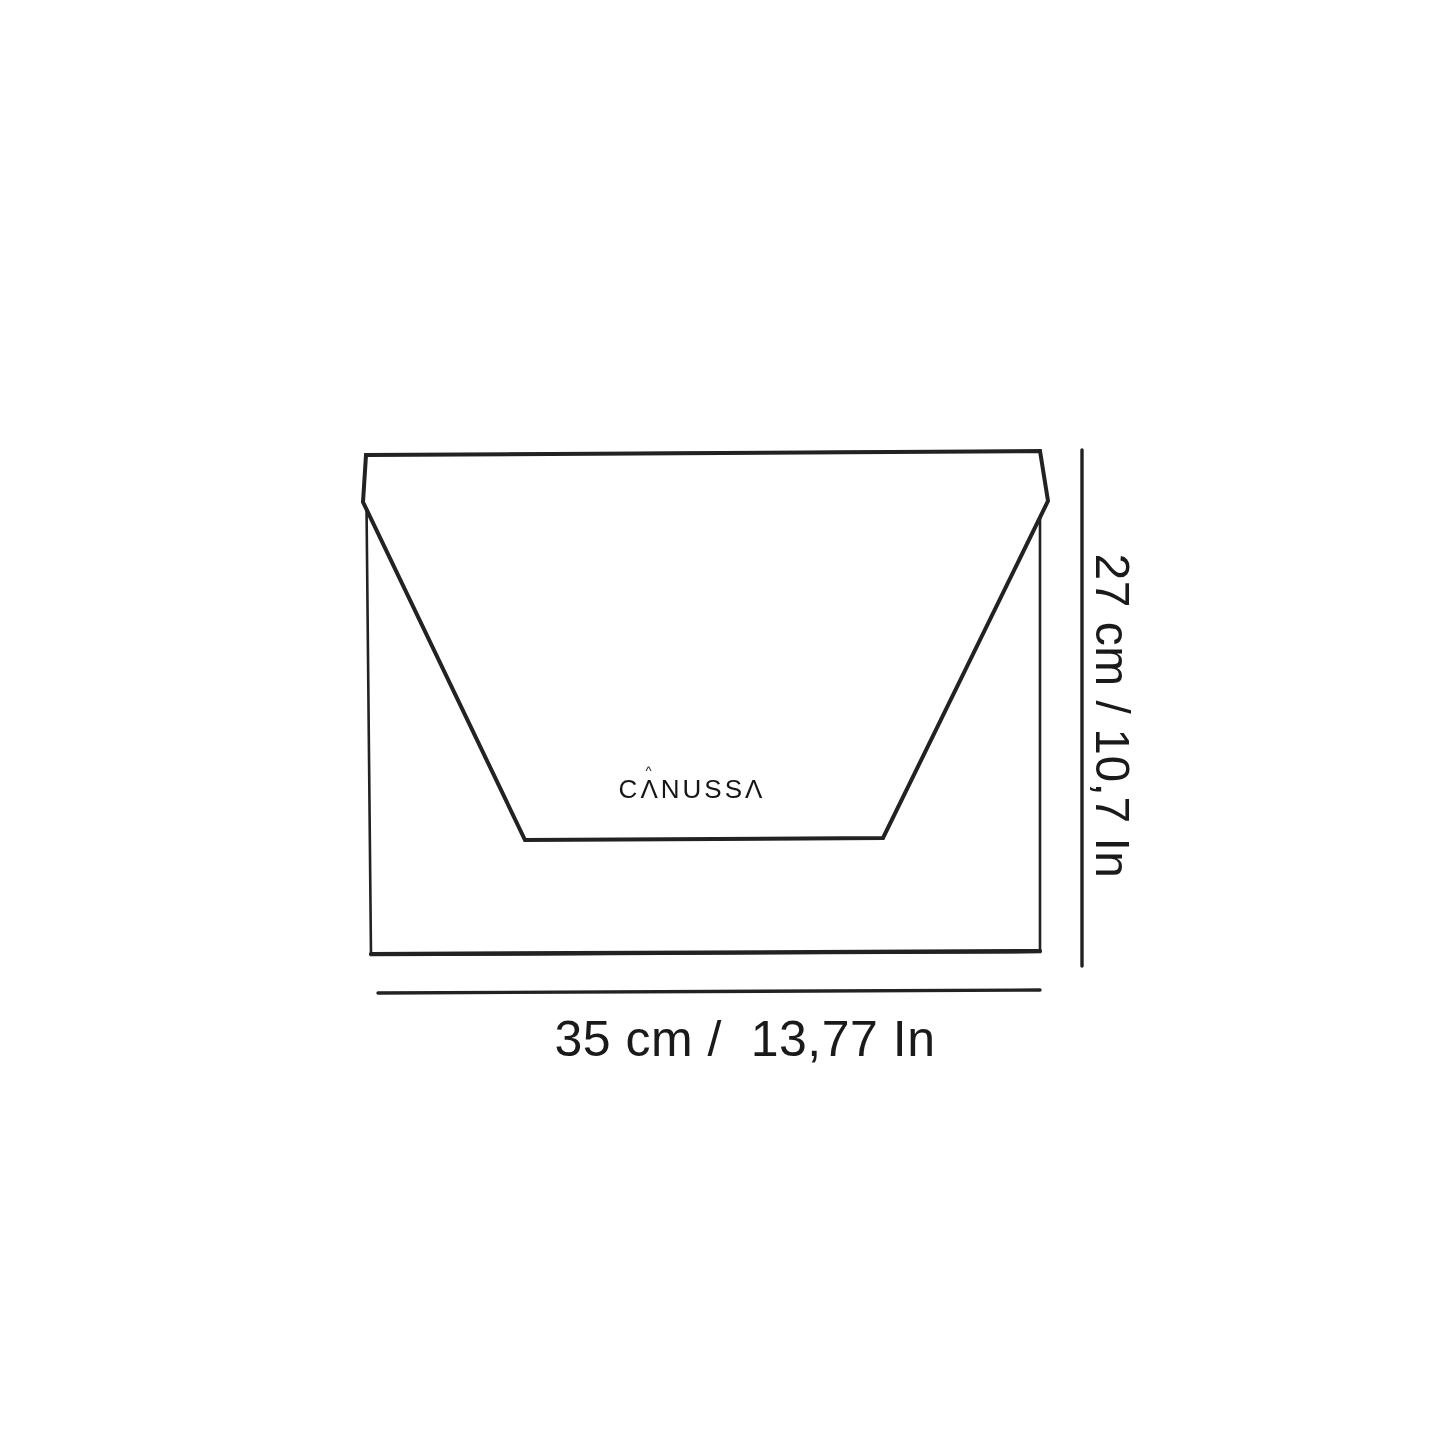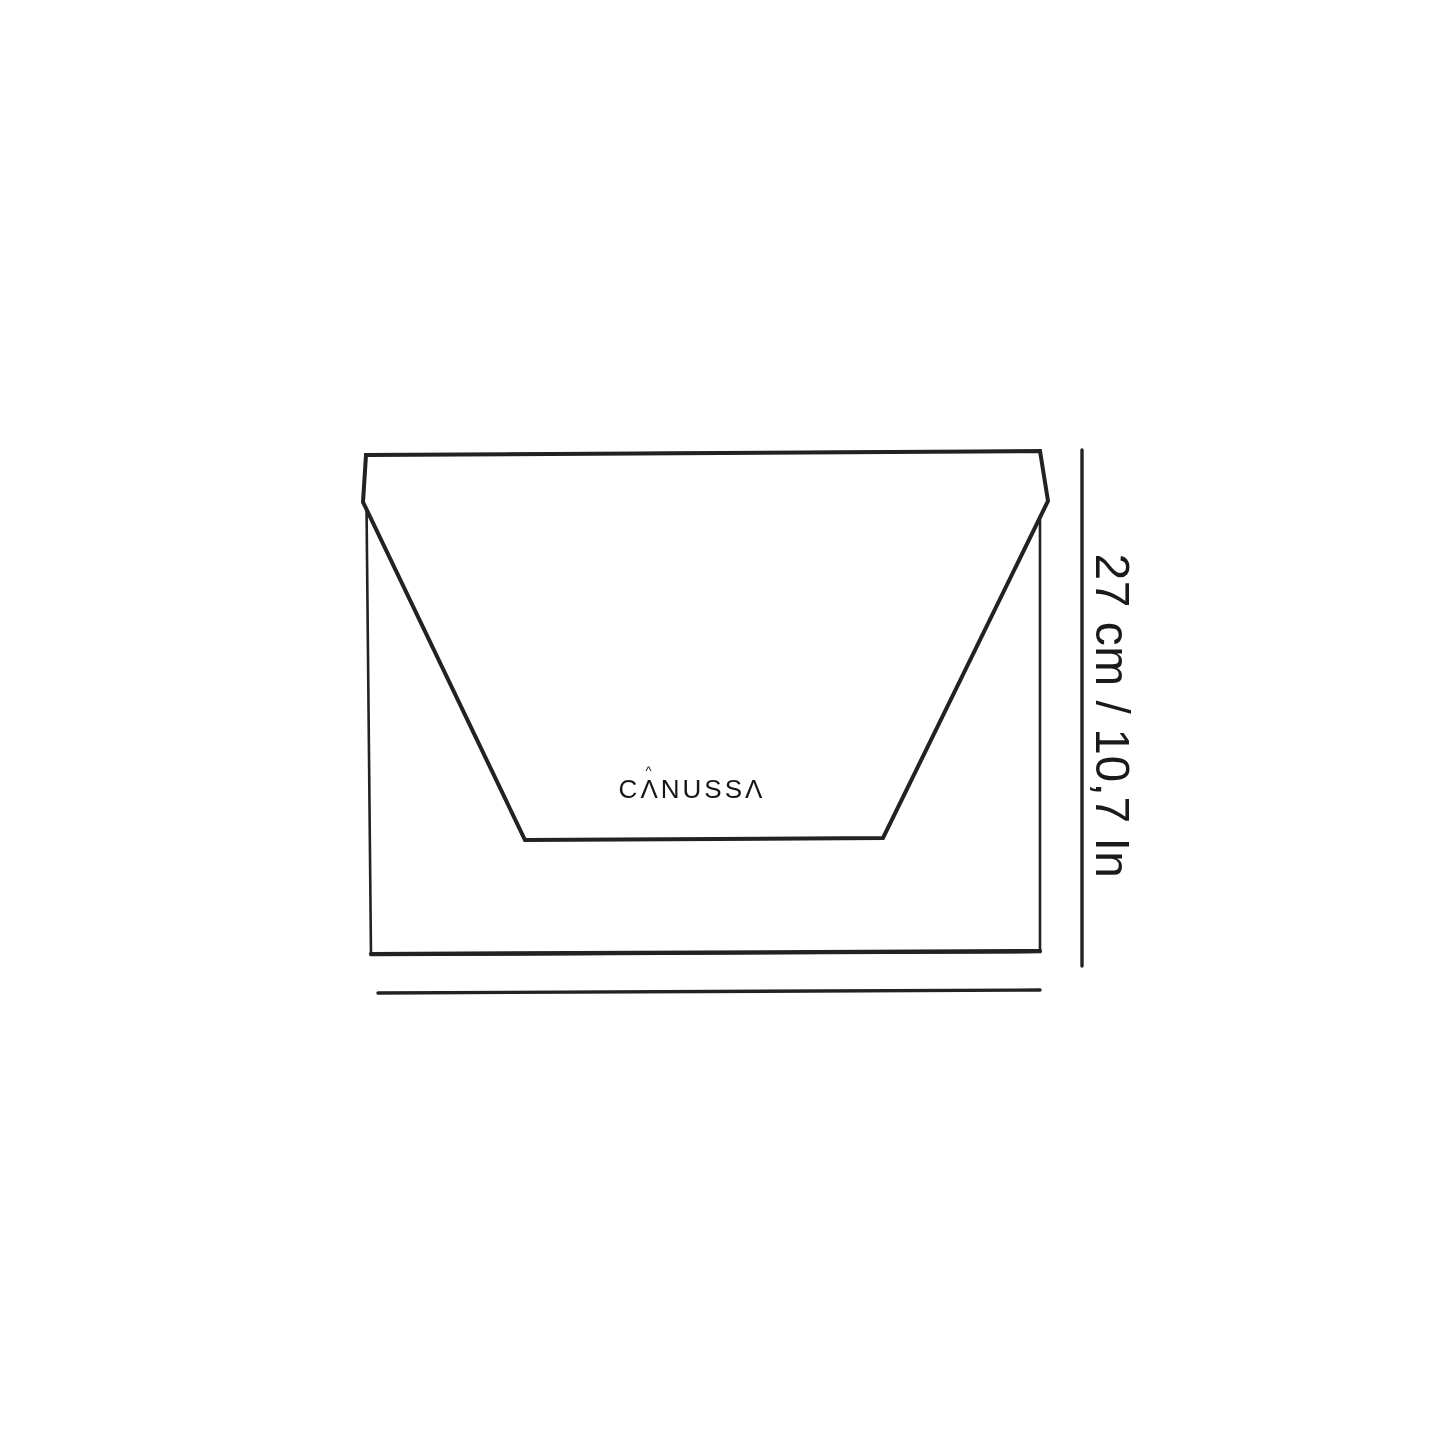--- a/index.html
+++ b/index.html
@@ -84,14 +84,15 @@
       <line x1="378" y1="993" x2="1040" y2="990" stroke-width="3.4"></line>
     </g>
   </svg>
 
   <div class="brand-logo">
     <span>C</span><span class="logo-a-wrap"><span class="logo-accent">^</span><span>Λ</span></span><span>NUSS</span><span>Λ</span>
   </div>
 
   <div class="dim-label height">27 cm / 10,7 In</div>
 
+  <div class="dim-label width">35 cm /  13,77 In</div>
 
 </div>
 
 </body></html>

